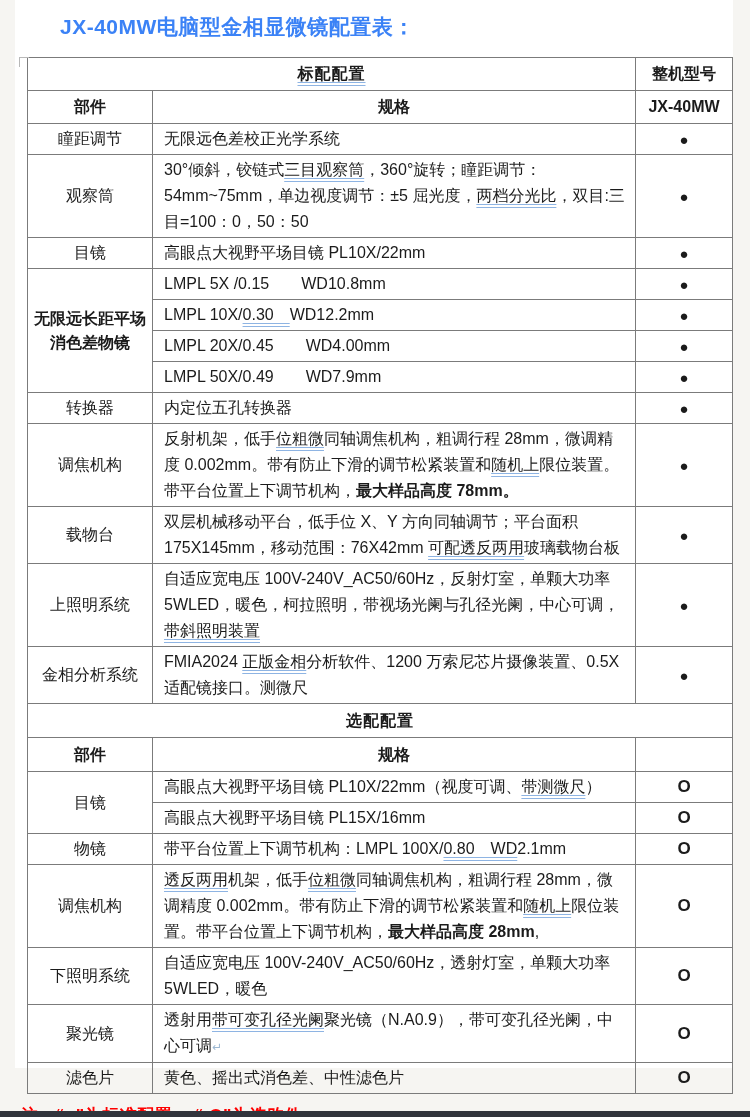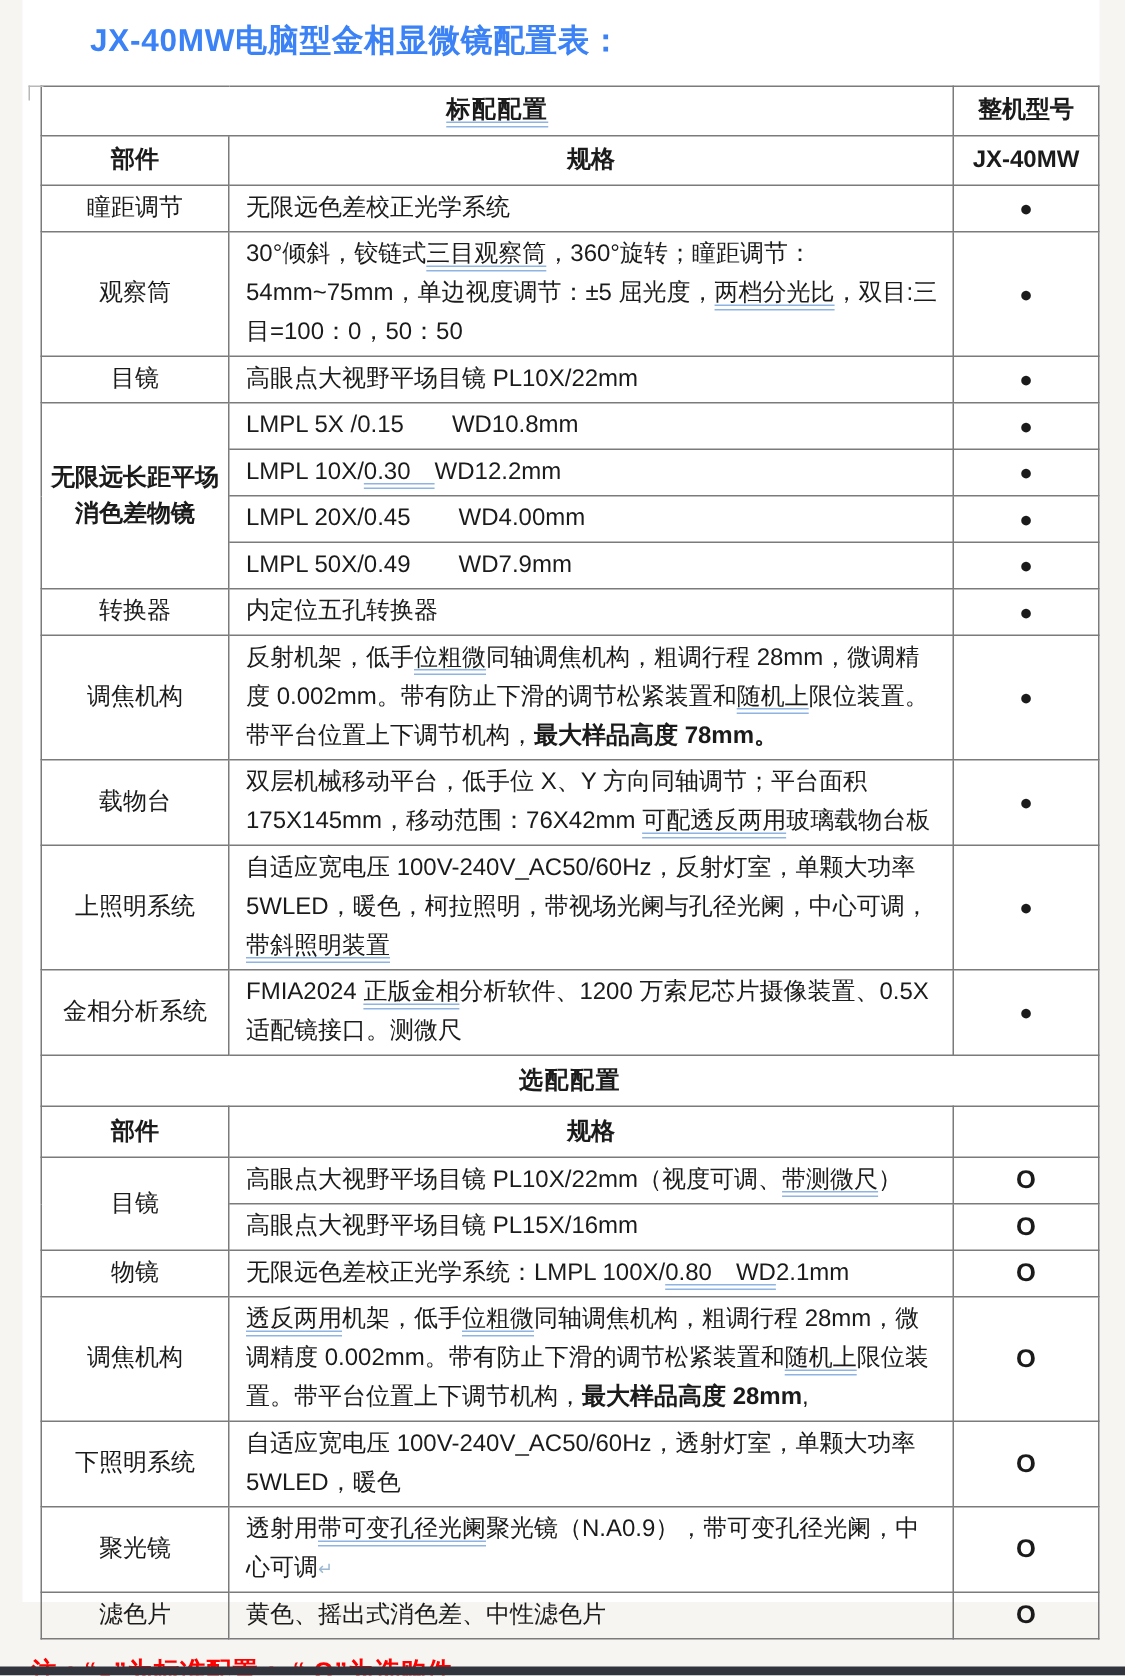--- a/index.html
+++ b/index.html
@@ -151,21 +151,21 @@
           <td class="part" rowspan="2">目镜</td>
           <td class="spec"><span>高眼点大视野平场目镜 PL10X/22mm（视度可调、</span><span class="u">带测微尺</span><span>）</span></td>
           <td class="mark circ">O</td>
         </tr>
         <tr>
           <td class="spec"><span>高眼点大视野平场目镜 PL15X/16mm</span></td>
           <td class="mark circ">O</td>
         </tr>
         <tr>
           <td class="part">物镜</td>
-          <td class="spec"><span>无限远色差校正光学系统：LMPL 100X/</span><span class="u">0.80　WD</span><span>2.1mm</span></td>
+          <td class="spec"><span>带平台位置上下调节机构：LMPL 100X/</span><span class="u">0.80　WD</span><span>2.1mm</span></td>
           <td class="mark circ">O</td>
         </tr>
         <tr>
           <td class="part">调焦机构</td>
           <td class="spec"><span class="u">透反两用</span><span>机架，低手</span><span class="u">位粗微</span><span>同轴调焦机构，粗调行程 28mm，微调精度 0.002mm。带有防止下滑的调节松紧装置和</span><span class="u">随机上</span><span>限位装置。带平台位置上下调节机构，</span><span class="b">最大样品高度 28mm</span><span>,</span></td>
           <td class="mark circ">O</td>
         </tr>
         <tr>
           <td class="part">下照明系统</td>
           <td class="spec"><span>自适应宽电压 100V-240V_AC50/60Hz，透射灯室，单颗大功率 5WLED，暖色</span></td>

